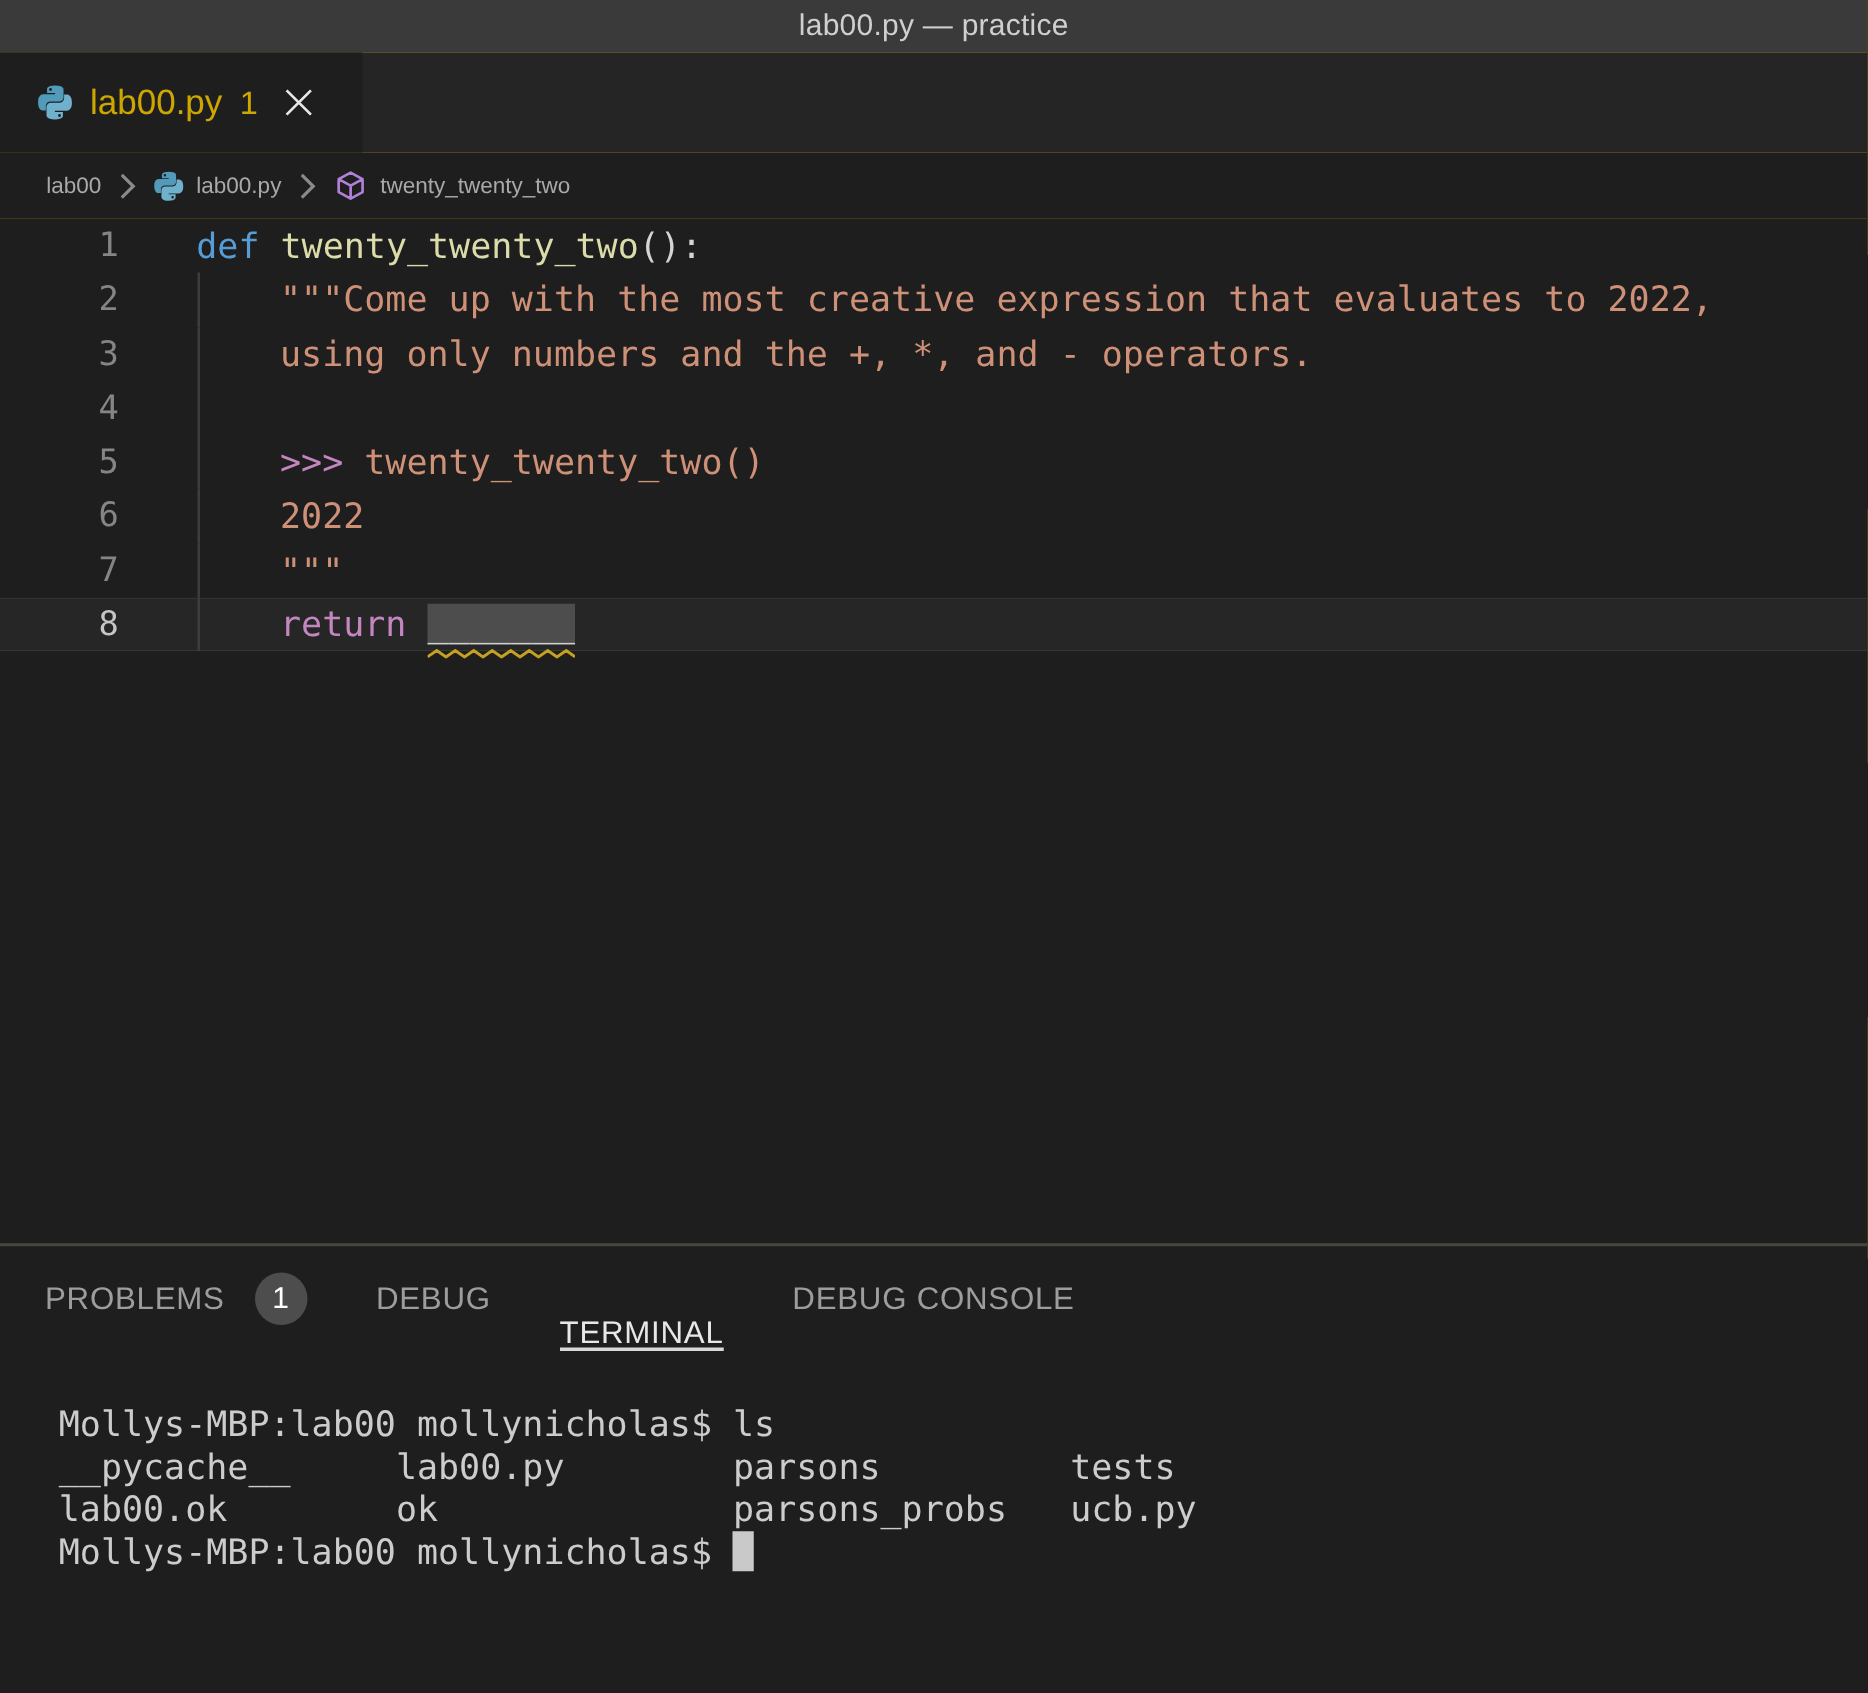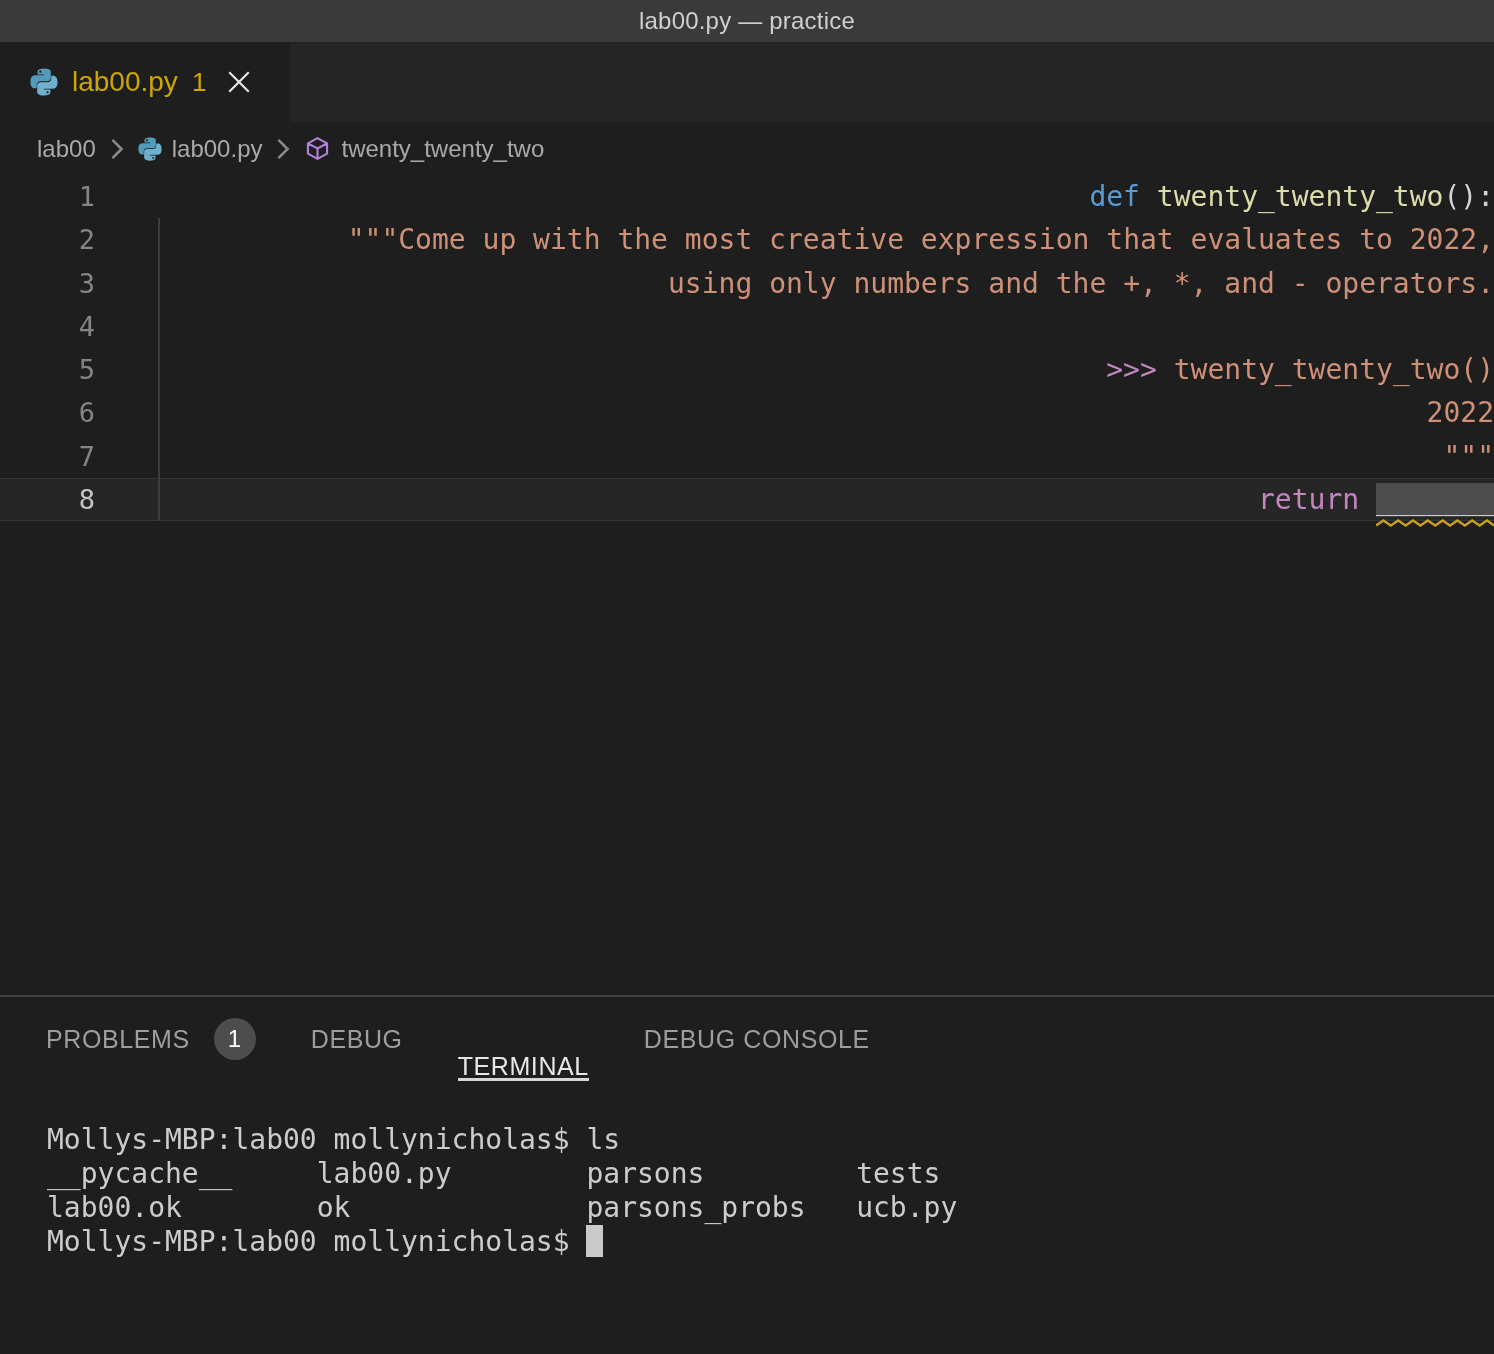--- a/index.html
+++ b/index.html
@@ -13,46 +13,46 @@
 
   
   .tabbar { height:80px; background:#252526; display:flex; }
   .tab { width:290px; height:80px; background:#1e1e1e; display:flex; align-items:center; padding:0 18px 0 30px; cursor:pointer; }
   .tab-label { color:#cca700; font-size:28px; margin-left:14px; }
   .tab-badge { color:#cca700; font-size:26px; margin-left:14px; }
   .tab-close { margin-left:20px; display:flex; align-items:center; }
 
   
   .breadcrumb { height:53px; background:#1e1e1e; display:flex; align-items:center; padding-left:37px; }
-  .crumb { color:#a9a9a9; font-size:24px; cursor:pointer; }
+  .crumb { color:#a9a9a9; font-size:18px; cursor:pointer; }
   .crumb-sep { margin:0 14px; display:flex; align-items:center; }
   .crumb-icon { margin-right:10px; display:flex; align-items:center; }
 
   
   .editor { height:820px; background:#1e1e1e; font-family:"DejaVu Sans Mono", monospace; font-size:28px; padding-top:0; }
   .code-line { display:flex; height:43.3px; line-height:43.3px; position:relative; }
   .gutter { width:95px; text-align:right; color:#858585; flex:0 0 95px; font-size:27px; }
   .gutter-gap { width:62px; flex:0 0 62px; }
-  .content { position:relative; white-space:pre; color:#d4d4d4; flex:1;text-align:right; }
+  .content { position:relative; white-space:pre; color:#d4d4d4; flex:1; }
   .content.indented { padding-left:67px; }
   .content.indented::before { content:""; position:absolute; left:1px; top:0; bottom:0; width:2px; background:#3d3d3d; }
   .code-line.current { background:rgba(255,255,255,0.04); box-shadow:inset 0 1px 0 rgba(255,255,255,0.07), inset 0 -1px 0 rgba(255,255,255,0.07); }
   .code-line.current .gutter { color:#c6c6c6; }
   .tok.kw   { color:#569cd6; }
   .tok.fn   { color:#dcdcaa; }
   .tok.plain{ color:#d4d4d4; }
   .tok.str  { color:#ce9178; }
   .tok.kw2  { color:#c586c0; }
   .sel-wrap { position:relative; display:inline-block; }
   .tok.sel  { background:#4d4d4d; color:#d0d0d0; }
   .squiggle { position:absolute; left:0; bottom:-6px; }
 
   
   .panel { height:359px; background:#1e1e1e; border-top:2px solid #454545; }
-  .panel-tabs { height:84px; display:flex; align-items:center; padding-left:46px; gap:55px; }
+  .panel-tabs { height:84px; display:flex; align-items:center; padding-left:36px; gap:55px; }
   .panel-tab { color:#9d9d9d; font-size:25px; letter-spacing:0.6px; cursor:pointer; display:flex; align-items:center; height:84px; }
   .panel-tab.active { color:#e7e7e7; box-shadow:inset 0 -3px 0 #d7d7d7;align-items:flex-end; }
   .count-badge { margin-left:24px; width:42px; height:42px; border-radius:50%; background:#4d4d4d; color:#ffffff; font-size:24px; display:flex; align-items:center; justify-content:center; }
 
   
   .terminal { padding:42px 0 0 47px; font-family:"DejaVu Sans Mono", monospace; font-size:28px; color:#cccccc; cursor:text; }
   .terminal pre { font-family:inherit; font-size:inherit; line-height:34px; white-space:pre; }
   .cursor-block { display:inline-block; width:17px; height:32px; background:#c9c9c9; vertical-align:-6px; }
 
   .icon { display:inline-flex; }

